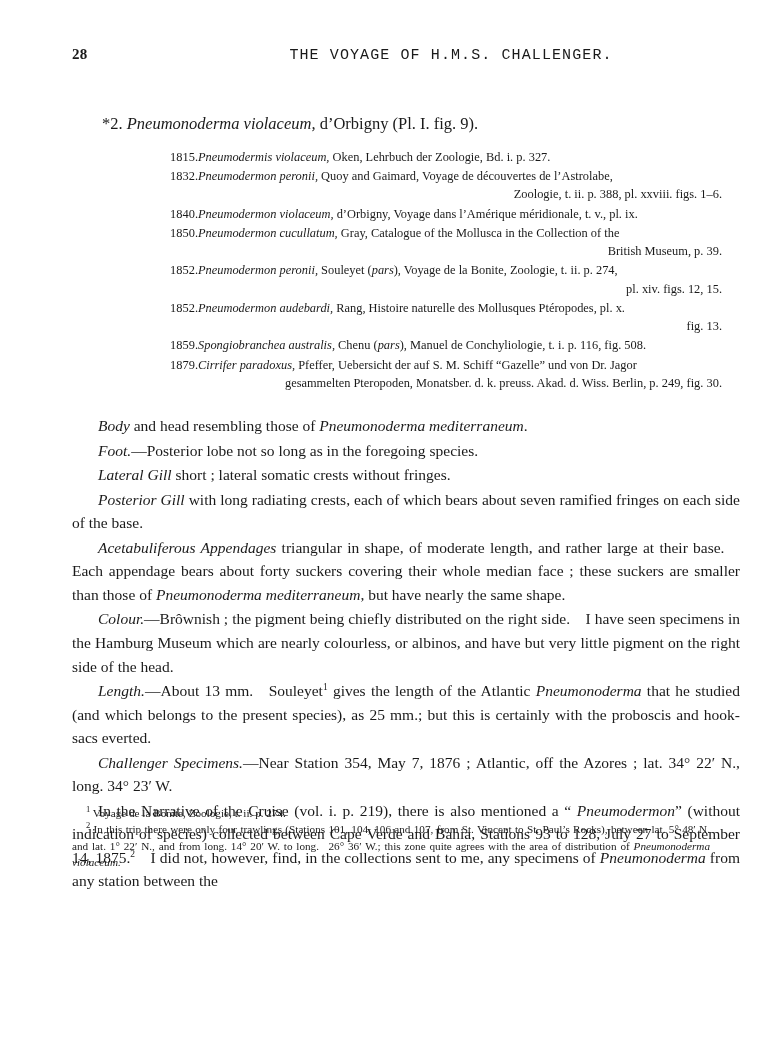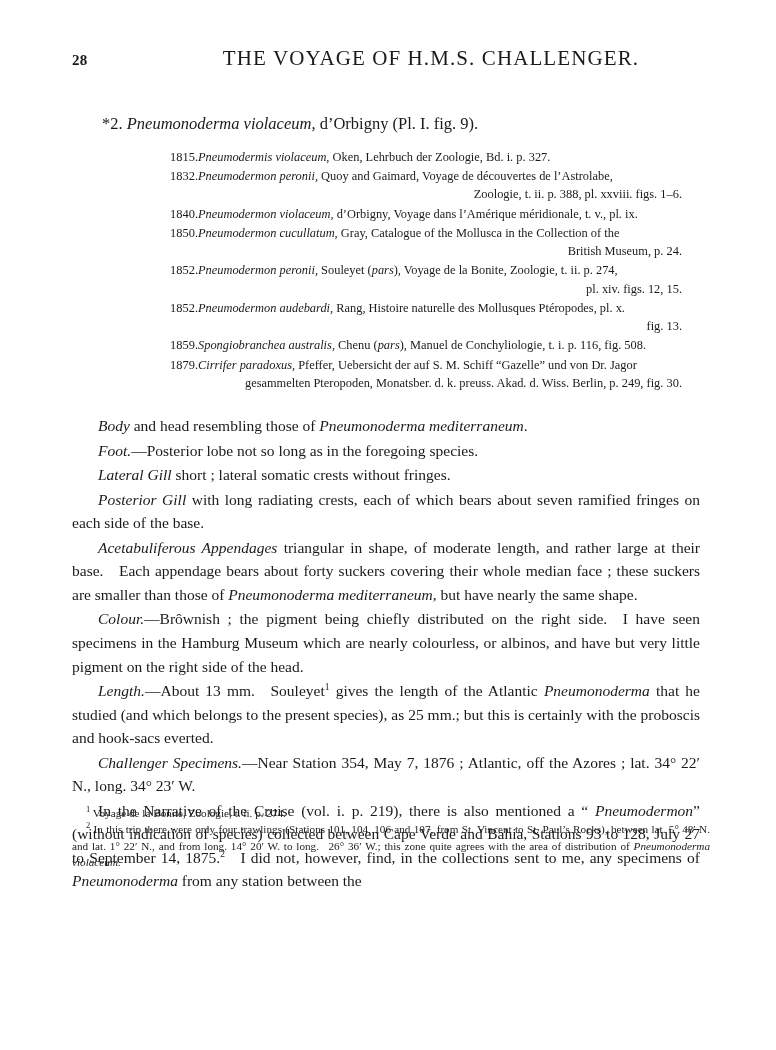--- a/index.html
+++ b/index.html
@@ -13,44 +13,45 @@
     font-family: "Liberation Serif", serif;
     color: #1a1a1a;
     position: relative;
     overflow: hidden;
   }
   .page {
     position: relative;
     width: 776px;
     height: 922px;
     box-sizing: border-box;
-    padding: 46px 76px 30px 72px;
+    padding: 46px 36px 30px 72px;
   }
   
   .runhead {
     display: flex;
     align-items: baseline;
     margin-bottom: 46px;
     height: 22px;
   }
   .folio {
     font-weight: bold;
     font-size: 15px;
     width: 150px;
     letter-spacing: 0.3px;
   }
   .runtitle {
     flex: 1;
     text-align: center;
-    font-size: 21px;
+    font-size: 15px;
     letter-spacing: 1.1px;
     font-variant: small-caps;
     text-transform: none;
     padding-right: 60px;
     white-space: nowrap;
+    font-family: Liberation Mono, monospace;
   }
   
   .species-heading {
     font-size: 16.5px;
     margin: 0 0 14px 30px;
     white-space: nowrap;
   }
   .species-heading .it { font-style: italic; }
   
   .synonymy {
@@ -137,21 +138,21 @@
       <div class="syn-row">
         <div class="syn-year">1832.</div>
         <div class="syn-body"><span class="it">Pneumodermon peronii,</span> Quoy and Gaimard, Voyage de découvertes de l’Astrolabe,<span class="syn-cont">Zoologie, t. ii. p. 388, pl. xxviii. figs. 1–6.</span></div>
       </div>
       <div class="syn-row">
         <div class="syn-year">1840.</div>
         <div class="syn-body"><span class="it">Pneumodermon violaceum,</span> d’Orbigny, Voyage dans l’Amérique méridionale, t. v., pl. ix.</div>
       </div>
       <div class="syn-row">
         <div class="syn-year">1850.</div>
-        <div class="syn-body"><span class="it">Pneumodermon cucullatum,</span> Gray, Catalogue of the Mollusca in the Collection of the<span class="syn-cont">British Museum, p. 24.</span></div>
+        <div class="syn-body"><span class="it">Pneumodermon cucullatum,</span> Gray, Catalogue of the Mollusca in the Collection of the<span class="syn-cont">British Museum, p. 39.</span></div>
       </div>
       <div class="syn-row">
         <div class="syn-year">1852.</div>
         <div class="syn-body"><span class="it">Pneumodermon peronii,</span> Souleyet (<span class="it">pars</span>), Voyage de la Bonite, Zoologie, t. ii. p. 274,<span class="syn-cont">pl. xiv. figs. 12, 15.</span></div>
       </div>
       <div class="syn-row">
         <div class="syn-year">1852.</div>
         <div class="syn-body"><span class="it">Pneumodermon audebardi,</span> Rang, Histoire naturelle des Mollusques Ptéropodes, pl. x.<span class="syn-cont">fig. 13.</span></div>
       </div>
       <div class="syn-row">

